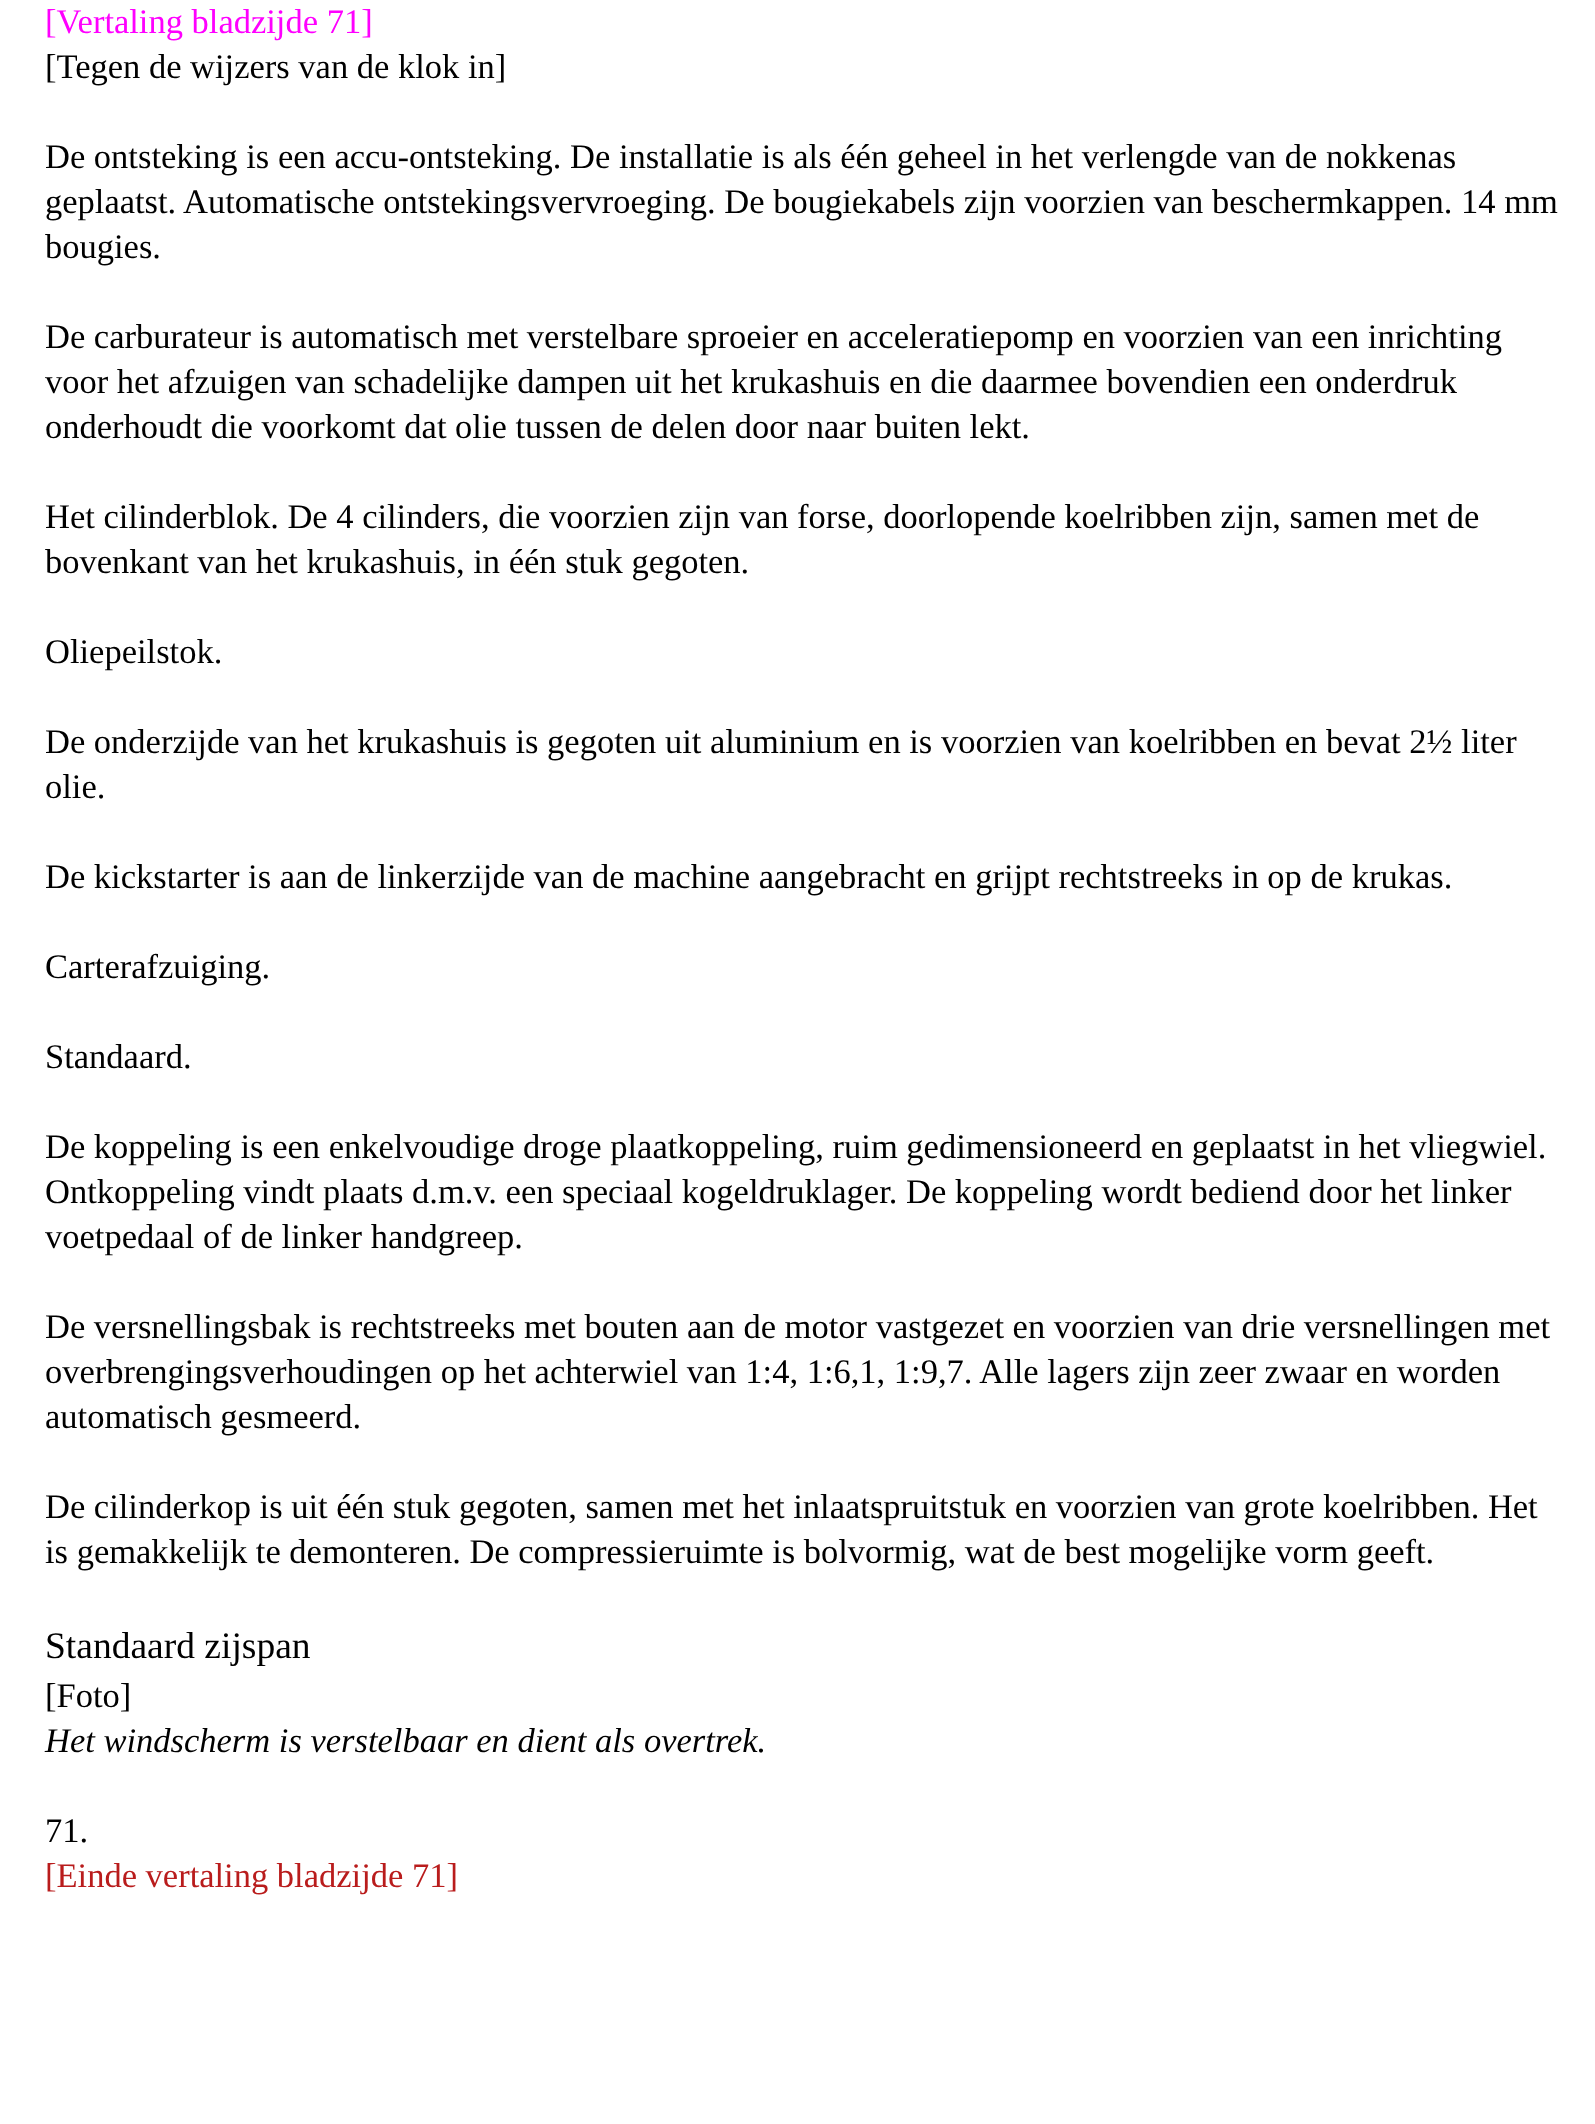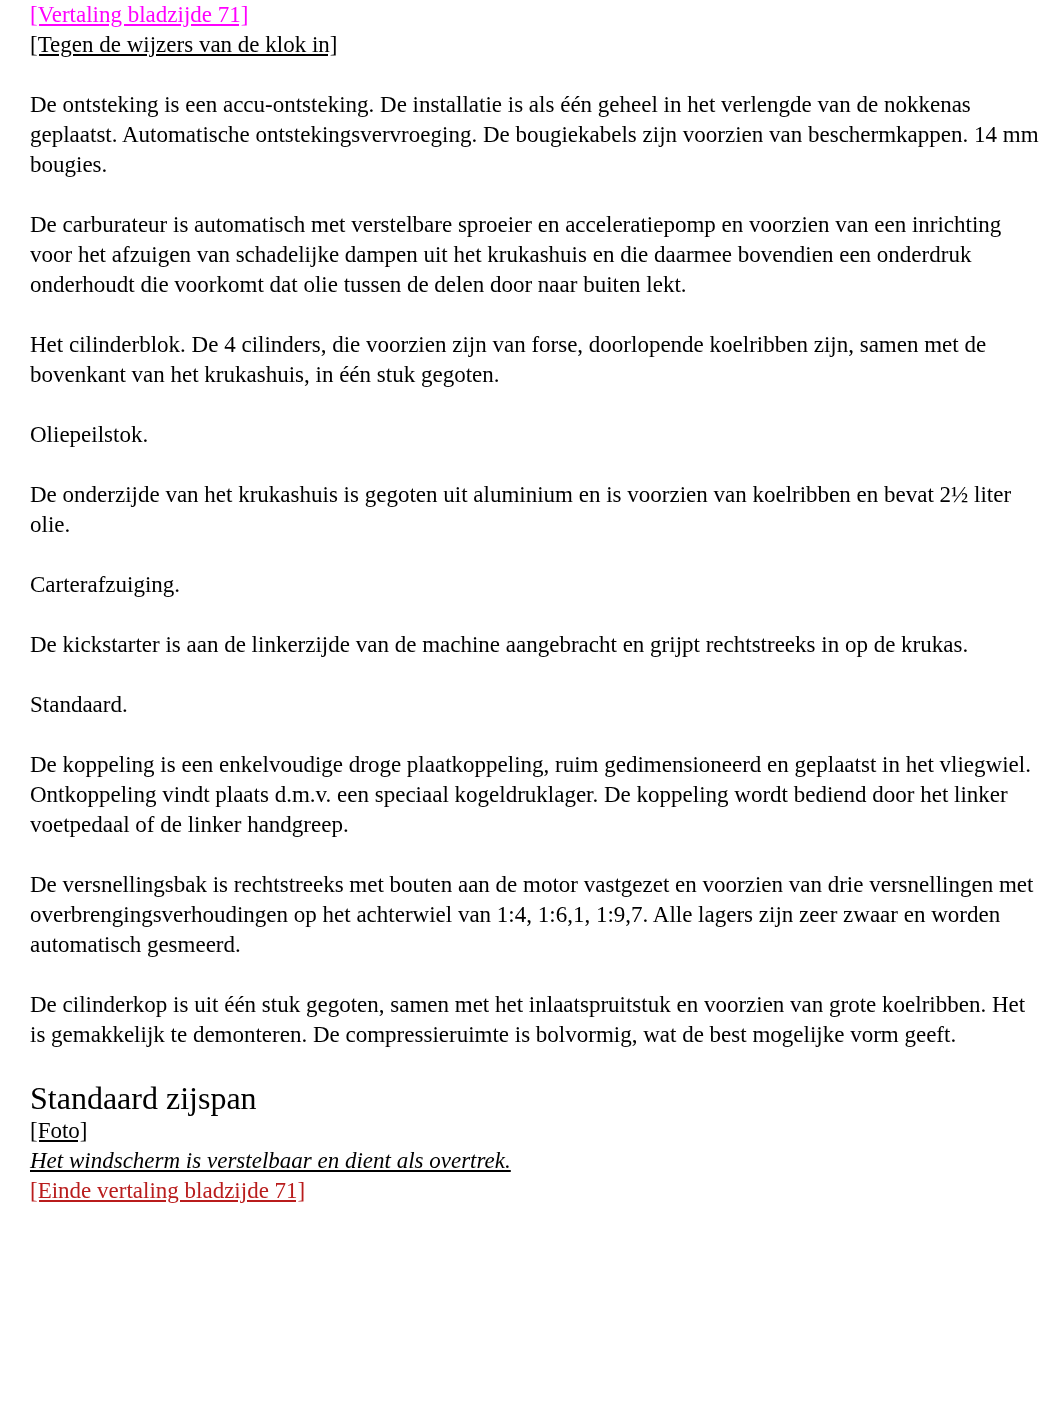--- a/index.html
+++ b/index.html
@@ -12,26 +12,26 @@
     height: 1416px;
     overflow: hidden;
     font-family: "Liberation Serif", serif;
     font-size: 23px;
     line-height: 30px;
     color: #000000;
   }
   .page {
     padding: 0 20px 0 30px;
   }
-  .line { margin: 0; text-decoration: underline; }
+  .line { margin: 0; }
   .block { margin: 30px 0 0 0; }
   b, .term { font-weight: normal; }
   .magenta { color: #ff00ff; }
   .section-title {
-    font-size: 32px;
+    font-size: 25px;
     line-height: 36px;
   }
   .caption { font-style: italic; }
 </style>
 </head>
 <body>
 
 <main class="page">
 
   <p class="line magenta" style="color:#ff00ff">[Vertaling bladzijde 71]</p>
@@ -41,35 +41,36 @@
   <p class="block"><span>De </span><span class="term">ontsteking</span><span> is een accu-ontsteking. De installatie is als één geheel in het verlengde van de nokkenas geplaatst. Automatische ontstekingsvervroeging. De bougiekabels zijn voorzien van beschermkappen. 14 mm bougies.</span></p>
 
   <p class="block"><span>De </span><span class="term">carburateur</span><span> is automatisch met verstelbare sproeier en acceleratiepomp en voorzien van een inrichting voor het afzuigen van schadelijke dampen uit het krukashuis en die daarmee bovendien een onderdruk onderhoudt die voorkomt dat olie tussen de delen door naar buiten lekt.</span></p>
 
   <p class="block"><span>Het </span><span class="term">cilinderblok</span><span>. De 4 cilinders, die voorzien zijn van forse, doorlopende koelribben zijn, samen met de bovenkant van het krukashuis, in één stuk gegoten.</span></p>
 
   <p class="block"><span class="term">Oliepeilstok</span><span>.</span></p>
 
   <p class="block"><span>De </span><span class="term">onderzijde</span><span> van het krukashuis is gegoten uit aluminium en is voorzien van koelribben en bevat 2½ liter olie.</span></p>
 
+  <p class="block"><span>De </span><span class="term">kickstarter</span><span> is aan de linkerzijde van de machine aangebracht en grijpt rechtstreeks in op de krukas.</span></p>
+
   <p class="block"><span class="term">Carterafzuiging</span><span>.</span></p>
-
-  <p class="block"><span>De </span><span class="term">kickstarter</span><span> is aan de linkerzijde van de machine aangebracht en grijpt rechtstreeks in op de krukas.</span></p>
 
   <p class="block"><span class="term">Standaard</span><span>.</span></p>
 
   <p class="block"><span>De </span><span class="term">koppeling</span><span> is een enkelvoudige droge plaatkoppeling, ruim gedimensioneerd en geplaatst in het vliegwiel. Ontkoppeling vindt plaats d.m.v. een speciaal kogeldruklager. De koppeling wordt bediend door het linker voetpedaal of de linker handgreep.</span></p>
 
   <p class="block"><span>De </span><span class="term">versnellingsbak</span><span> is rechtstreeks met bouten aan de motor vastgezet en voorzien van drie versnellingen met overbrengingsverhoudingen op het achterwiel van 1:4, 1:6,1, 1:9,7. Alle lagers zijn zeer zwaar en worden automatisch gesmeerd.</span></p>
 
 
   <p class="block"><span>De </span><span class="term">cilinderkop</span><span> is uit één stuk gegoten, samen met het inlaatspruitstuk en voorzien van grote koelribben. Het is gemakkelijk te demonteren. De compressieruimte is bolvormig, wat de best mogelijke vorm geeft.</span></p>
 
   <section>
     <p class="block section-title">Standaard zijspan</p>
     <p class="line">[Foto]</p>
     <p class="line caption">Het windscherm is verstelbaar en dient als overtrek.</p>
   </section>
 
+  <p class="block">71.</p>
 
   <p class="line magenta" style="color:#b91c1c">[Einde vertaling bladzijde 71]</p>
 
 </main>
 
 </body></html>

